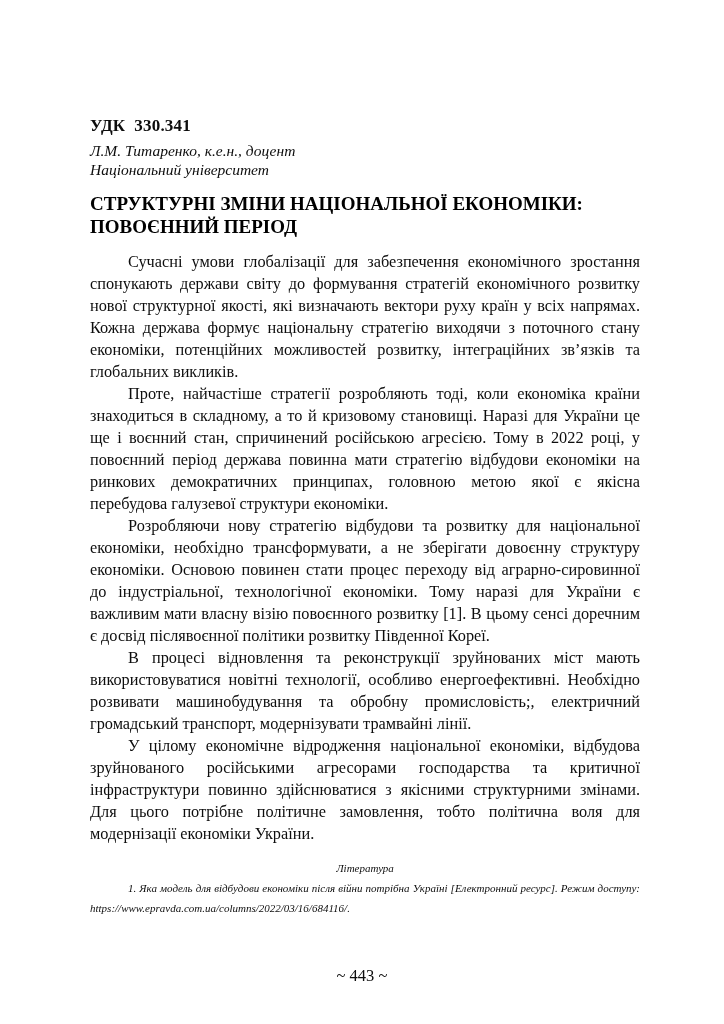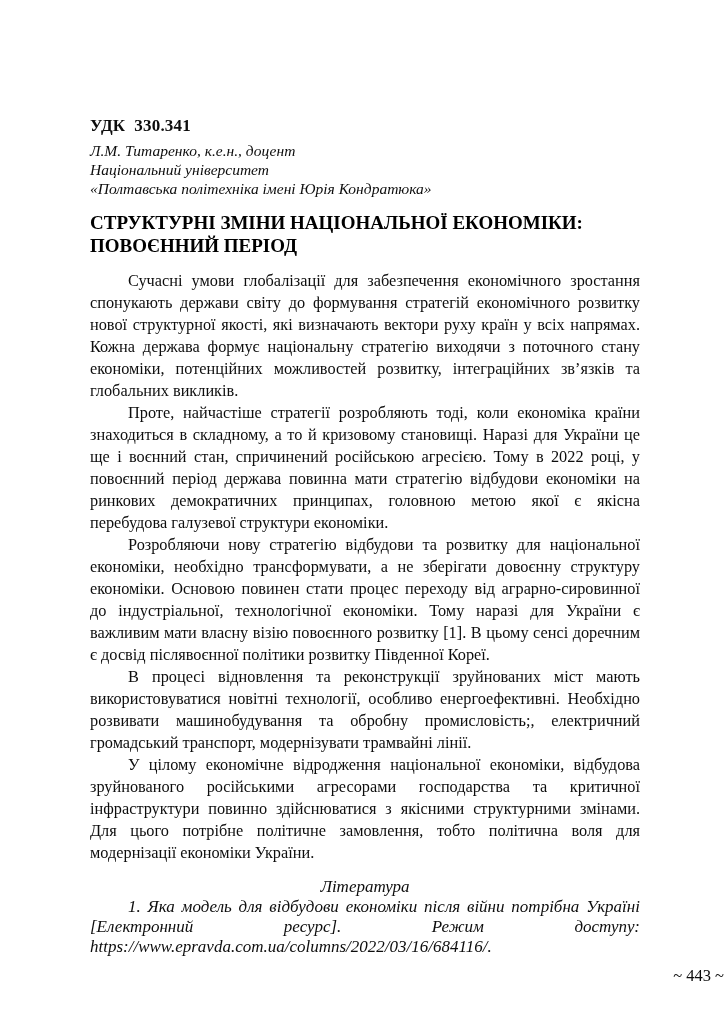--- a/index.html
+++ b/index.html
@@ -40,55 +40,54 @@
   .body-text p.para {
     margin: 0;
     text-align: justify;
     text-indent: 38px;
     font-size: 16.3px;
     line-height: 22px;
   }
   .literature {
     margin-top: 13px;
     font-style: italic;
-    font-size: 17px;
+    font-size: 11px;
     line-height: 20px;
   }
   .lit-heading {
     text-align: center;
   }
   .ref {
     margin: 0;
     text-align: justify;
     text-indent: 38px;
   }
   .ref-link {
     text-decoration: underline;
   }
   .page-num {
     position: absolute;
     left: 0;
     right: 0;
     bottom: 38px;
-    text-align: right;
+    text-align: center;
     font-size: 16.5px;
     color: #0d0d0d;
   }
 </style>
 </head>
 <body>
 
 <div class="page">
 
   <div class="udk">УДК  330.341</div>
 
   <div class="authors">
     <div>Л.М. Титаренко, к.е.н., доцент</div>
     <div>Національний університет</div>
-    <div>«Полтавська політехніка імені Юрія Кондратюка»</div>
   </div>
 
   <h1 class="title">СТРУКТУРНІ ЗМІНИ НАЦІОНАЛЬНОЇ ЕКОНОМІКИ:
 ПОВОЄННИЙ ПЕРІОД</h1>
 
   <div class="body-text">
     <p class="para">Сучасні умови глобалізації для забезпечення економічного зростання спонукають держави світу до формування стратегій економічного розвитку нової структурної якості, які визначають вектори руху країн у всіх напрямах. Кожна держава формує національну стратегію виходячи з поточного стану економіки, потенційних можливостей розвитку, інтеграційних зв’язків та глобальних викликів.</p>
     <p class="para">Проте, найчастіше стратегії розробляють тоді, коли економіка країни знаходиться в складному, а то й кризовому становищі. Наразі для України це ще і воєнний стан, спричинений російською агресією. Тому в 2022 році, у повоєнний період держава повинна мати стратегію відбудови економіки на ринкових демократичних принципах, головною метою якої є якісна перебудова галузевої структури економіки.</p>
     <p class="para">Розробляючи нову стратегію відбудови та розвитку для національної економіки, необхідно трансформувати, а не зберігати довоєнну структуру економіки. Основою повинен стати процес переходу від аграрно-сировинної до індустріальної, технологічної економіки. Тому наразі для України є важливим мати власну візію повоєнного розвитку [1]. В цьому сенсі доречним є досвід післявоєнної політики розвитку Південної Кореї.</p>
     <p class="para">В процесі відновлення та реконструкції зруйнованих міст мають використовуватися новітні технології, особливо енергоефективні. Необхідно розвивати машинобудування та обробну промисловість;, електричний громадський транспорт, модернізувати трамвайні лінії.</p>

